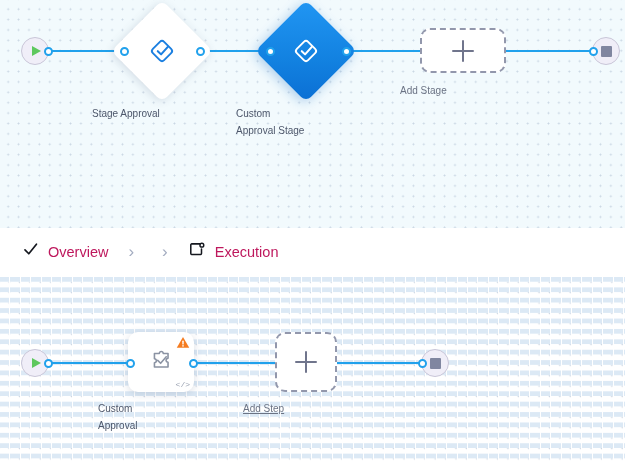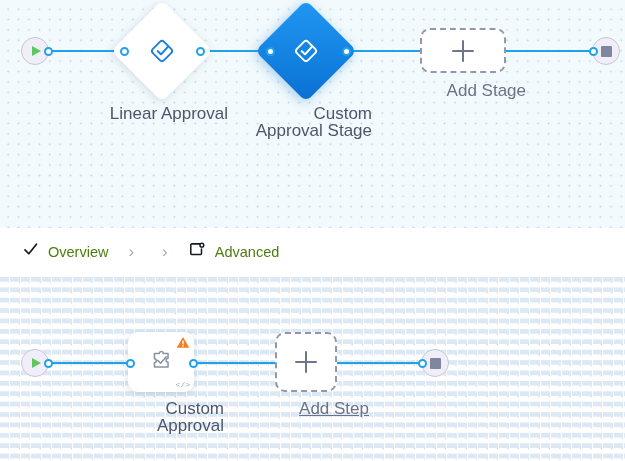--- a/index.html
+++ b/index.html
@@ -175,22 +175,22 @@
     bottom: 3px;
     font-size: 8px;
     color: #9aa2b1;
     font-family: "Liberation Mono", monospace;
     line-height: 1;
   }
 
   
   .node-label {
     position: absolute;
-    text-align: right;
-    font-size: 17px;
+    text-align: left;
+    font-size: 10px;
     color: #4d576b;
     line-height: 17px;
     z-index: 2;
     white-space: pre-line;
   }
   .node-label.muted { color: #6b7384; }
 
   
   #tab-bar {
     position: absolute;
@@ -209,21 +209,21 @@
     display: flex;
     align-items: center;
     gap: 9px;
     height: 47px;
     box-sizing: border-box;
     padding: 0 6px;
     cursor: pointer;
   }
   .tab-label {
     font-size: 14.5px;
-    color: #4d7c0f;
+    color: #be185d;
   }
   .tab.active { border-bottom: 3px solid #1565d8; }
   .tab.active .tab-label { font-weight: bold; }
   .tab-sep {
     font-size: 17px;
     color: #a3acc0;
     padding: 0 14px;
     user-select: none;
   }
   .check-plain {
@@ -258,21 +258,21 @@
   <div class="diamond plain" style="left:126px; top:15px;">
     <span class="glyph">
       <svg width="30" height="30" viewBox="0 0 32 32">
         <rect x="7.5" y="7.5" width="17" height="17" rx="3.2" transform="rotate(45 16 16)" fill="none" stroke="#1b7fe0" stroke-width="2"></rect>
         <path d="M11.5 16.2 L15 19.6 L22.2 11.6" fill="none" stroke="#1b7fe0" stroke-width="2.2" stroke-linecap="round" stroke-linejoin="round"></path>
       </svg>
     </span>
   </div>
   <div class="handle" style="left:120px; top:46.5px;"></div>
   <div class="handle" style="left:196px; top:46.5px;"></div>
-  <div class="node-label" style="left:92px; top:105px; width:136px;">Linear Approval</div>
+  <div class="node-label" style="left:92px; top:105px; width:136px;">Stage Approval</div>
 
   <div class="diamond selected" style="left:270px; top:15px;">
     <span class="glyph">
       <svg width="30" height="30" viewBox="0 0 32 32">
         <rect x="7.5" y="7.5" width="17" height="17" rx="3.2" transform="rotate(45 16 16)" fill="none" stroke="#ffffff" stroke-width="2"></rect>
         <path d="M11.5 16.2 L15 19.6 L22.2 11.6" fill="none" stroke="#ffffff" stroke-width="2.2" stroke-linecap="round" stroke-linejoin="round"></path>
       </svg>
     </span>
   </div>
   <div class="handle" style="left:266px; top:46.5px;"></div>
@@ -307,21 +307,21 @@
 
   <span class="tab-sep">›</span>
 
   <div class="tab">
     <span style="display:block;">
       <svg width="18" height="18" viewBox="0 0 20 20">
         <path d="M13.3 3.2 H4.2 A1.1 1.1 0 0 0 3.1 4.3 V14 A1.1 1.1 0 0 0 4.2 15.1 H13.9 A1.1 1.1 0 0 0 15 14 V9" fill="none" stroke="#15181f" stroke-width="1.7" stroke-linecap="round" stroke-linejoin="round"></path>
         <circle cx="15.4" cy="4.6" r="2.1" fill="none" stroke="#15181f" stroke-width="1.6"></circle>
       </svg>
     </span>
-    <span class="tab-label">Advanced</span>
+    <span class="tab-label">Execution</span>
   </div>
 </div>
 
 <div class="canvas" id="step-canvas">
 
   <div class="edge" style="left:45px; top:87px; width:86px;"></div>
   <div class="edge" style="left:192px; top:87px; width:86px;"></div>
   <div class="edge" style="left:336px; top:87px; width:86px;"></div>
 
   <div class="terminal" style="left:21px; top:74px;">

